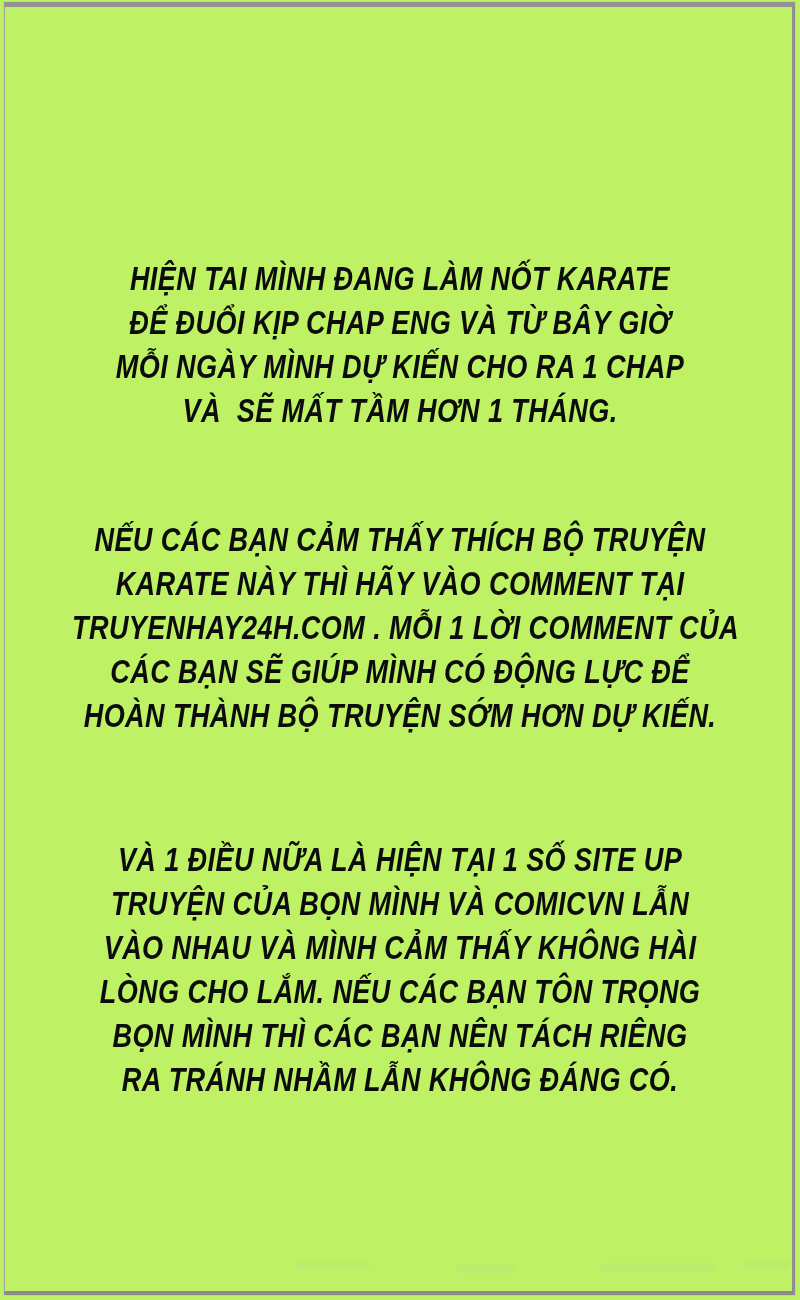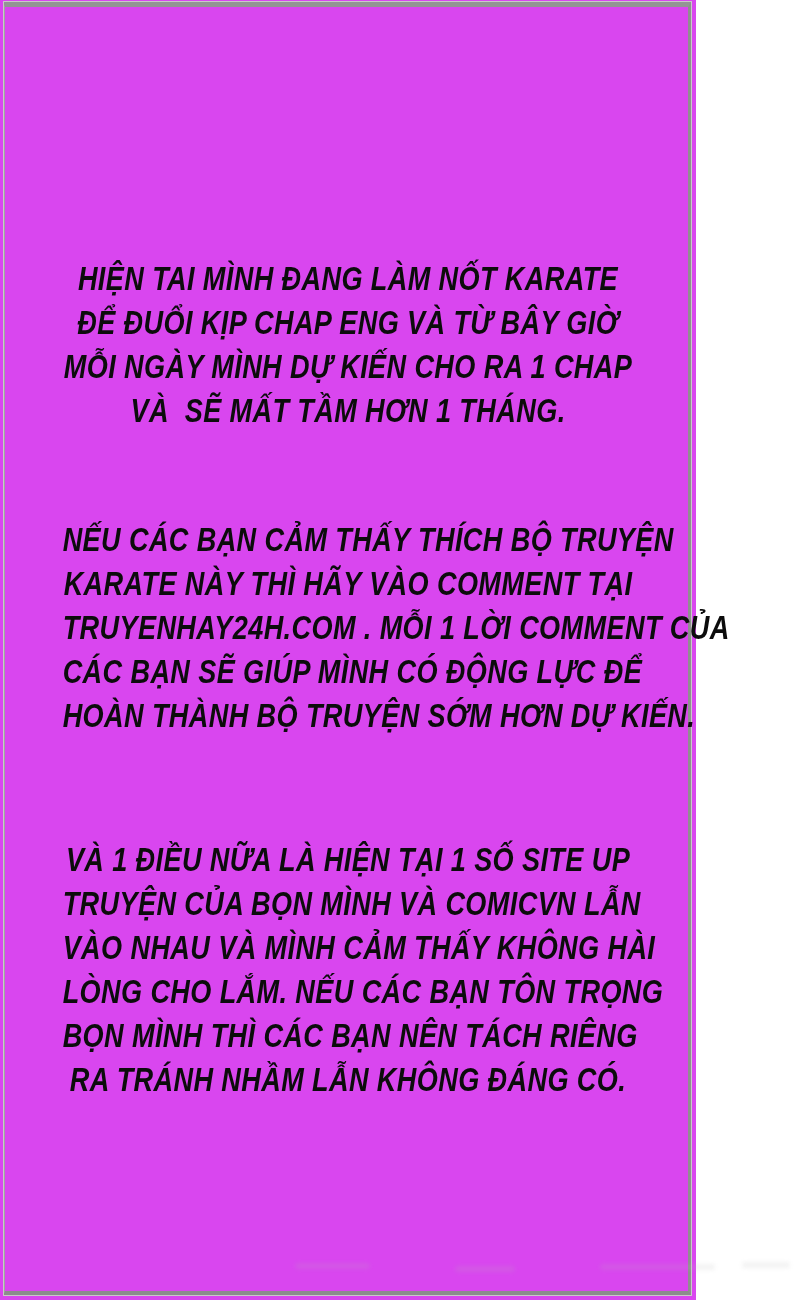--- a/index.html
+++ b/index.html
@@ -6,23 +6,23 @@
     margin: 0;
     padding: 0;
     width: 800px;
     height: 1300px;
     background: #ffffff;
     overflow: hidden;
     font-family: "Liberation Sans", sans-serif;
   }
   .page {
     position: relative;
-    width: 696px;
+    width: 800px;
     height: 1300px;
-    background: #d946ef;
+    background: #bef264;
   }
   
   .page-frame {
     position: absolute;
     top: 1px;
     left: 3px;
     right: 4px;
     bottom: 4px;
     border-style: solid;
     border-width: 6px 4px 5px 2px;

